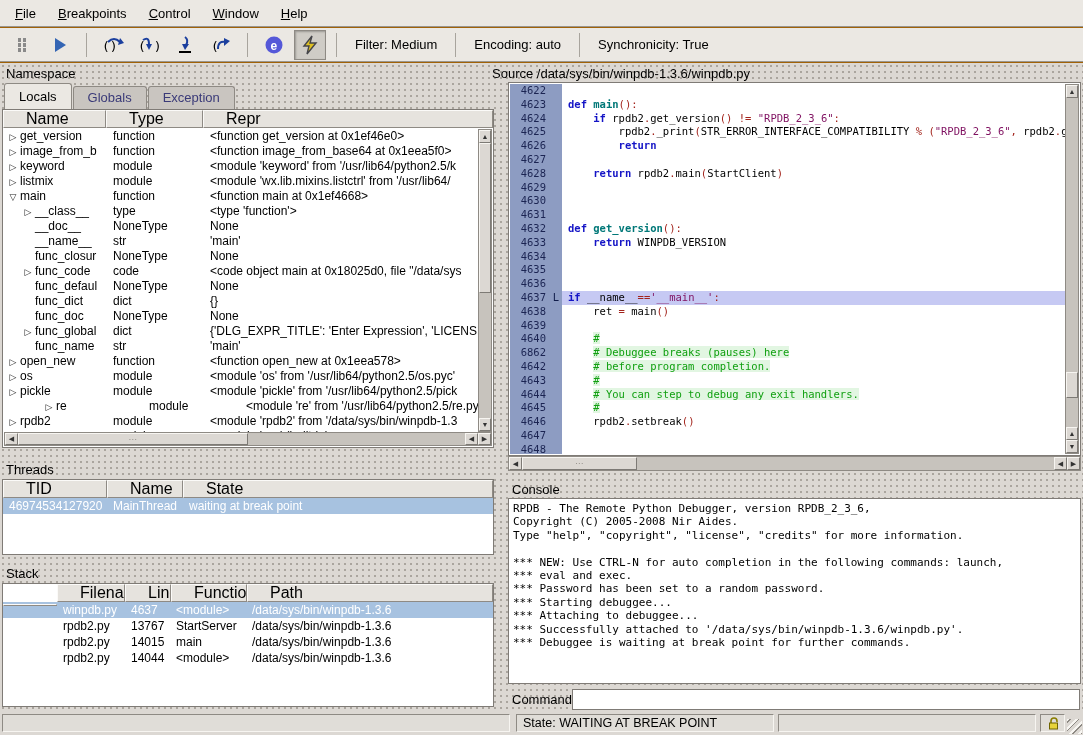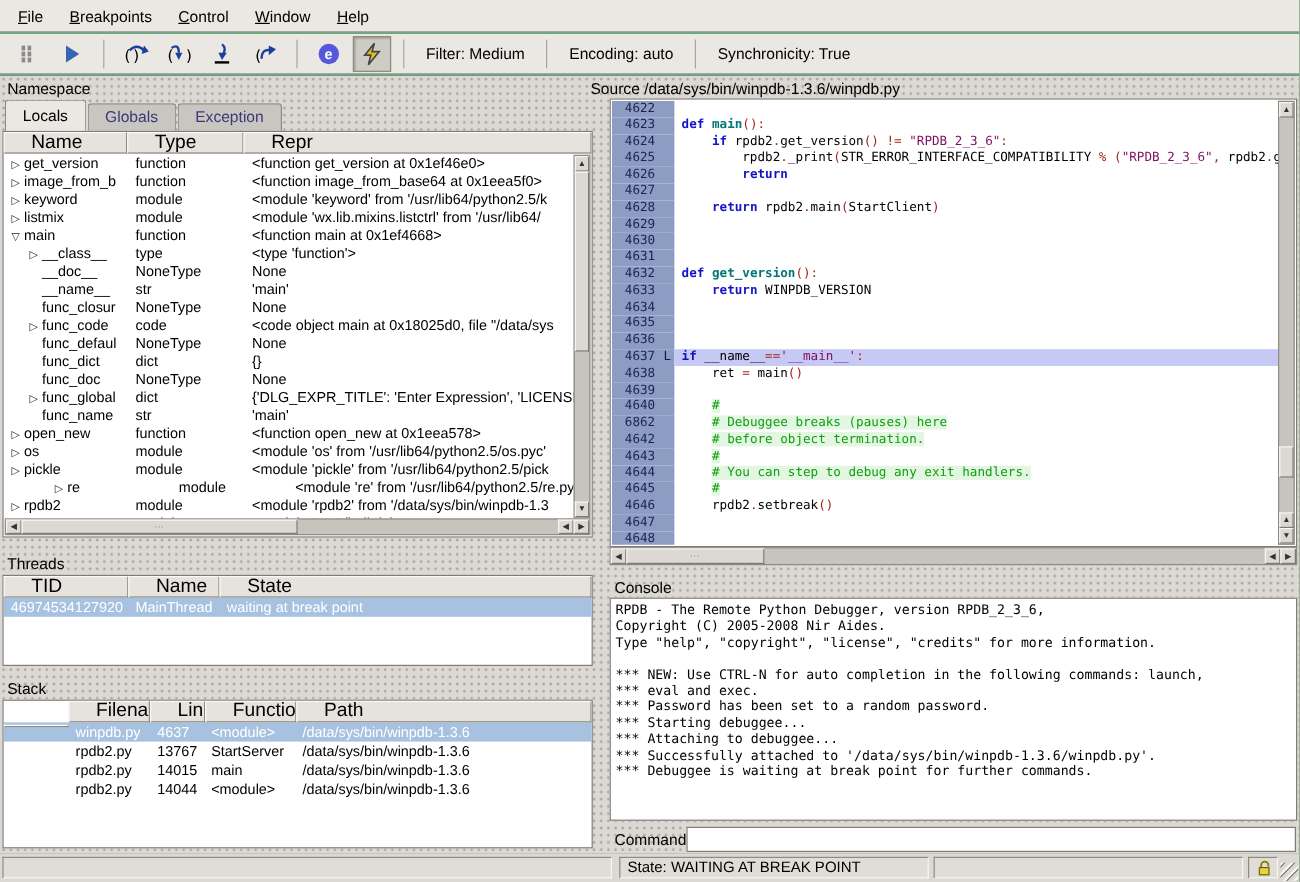--- a/index.html
+++ b/index.html
@@ -1,16 +1,16 @@
 <!DOCTYPE html>
 <html><head>
 <meta charset="utf-8">
 <style>
   html,body{margin:0;padding:0;background:#bfbcb7;}
-  #app{position:relative;width:1083px;height:735px;background:#15803d;
+  #app{position:relative;width:1083px;height:735px;background:#a16207;
        font-family:"Liberation Sans","DejaVu Sans",sans-serif;font-size:13px;color:#000;
        overflow:hidden;user-select:none;}
   
   #menubar{position:absolute;left:0;top:0;width:1083px;height:27px;background:#ebe8e3;
            border-bottom:1px solid #9a968f;display:flex;align-items:center;padding-left:4px;box-sizing:border-box;}
   .menu-item{padding:4px 11px;white-space:nowrap;}
   
   #toolbar{position:absolute;left:0;top:28px;width:1083px;height:34px;background:#ebe8e3;
            border-bottom:1px solid #9a968f;display:flex;align-items:center;padding-left:6px;box-sizing:border-box;}
   .tbtn{width:30px;height:28px;display:flex;align-items:center;justify-content:center;margin:0 2px;border:1px solid transparent;}
@@ -467,21 +467,21 @@
             <span class="src-code"><span class="sg-t">    </span><span class="sg-c">#</span></span>
           </div>
           <div class="src-line">
             <span class="g-num">6862</span>
             <span class="g-mark"></span>
             <span class="src-code"><span class="sg-t">    </span><span class="sg-c"># Debuggee breaks (pauses) here</span></span>
           </div>
           <div class="src-line">
             <span class="g-num">4642</span>
             <span class="g-mark"></span>
-            <span class="src-code"><span class="sg-t">    </span><span class="sg-c"># before object termination.</span></span>
+            <span class="src-code"><span class="sg-t">    </span><span class="sg-c"># before program completion.</span></span>
           </div>
           <div class="src-line">
             <span class="g-num">4643</span>
             <span class="g-mark"></span>
             <span class="src-code"><span class="sg-t">    </span><span class="sg-c">#</span></span>
           </div>
           <div class="src-line">
             <span class="g-num">4644</span>
             <span class="g-mark"></span>
             <span class="src-code"><span class="sg-t">    </span><span class="sg-c"># You can step to debug any exit handlers.</span></span>

